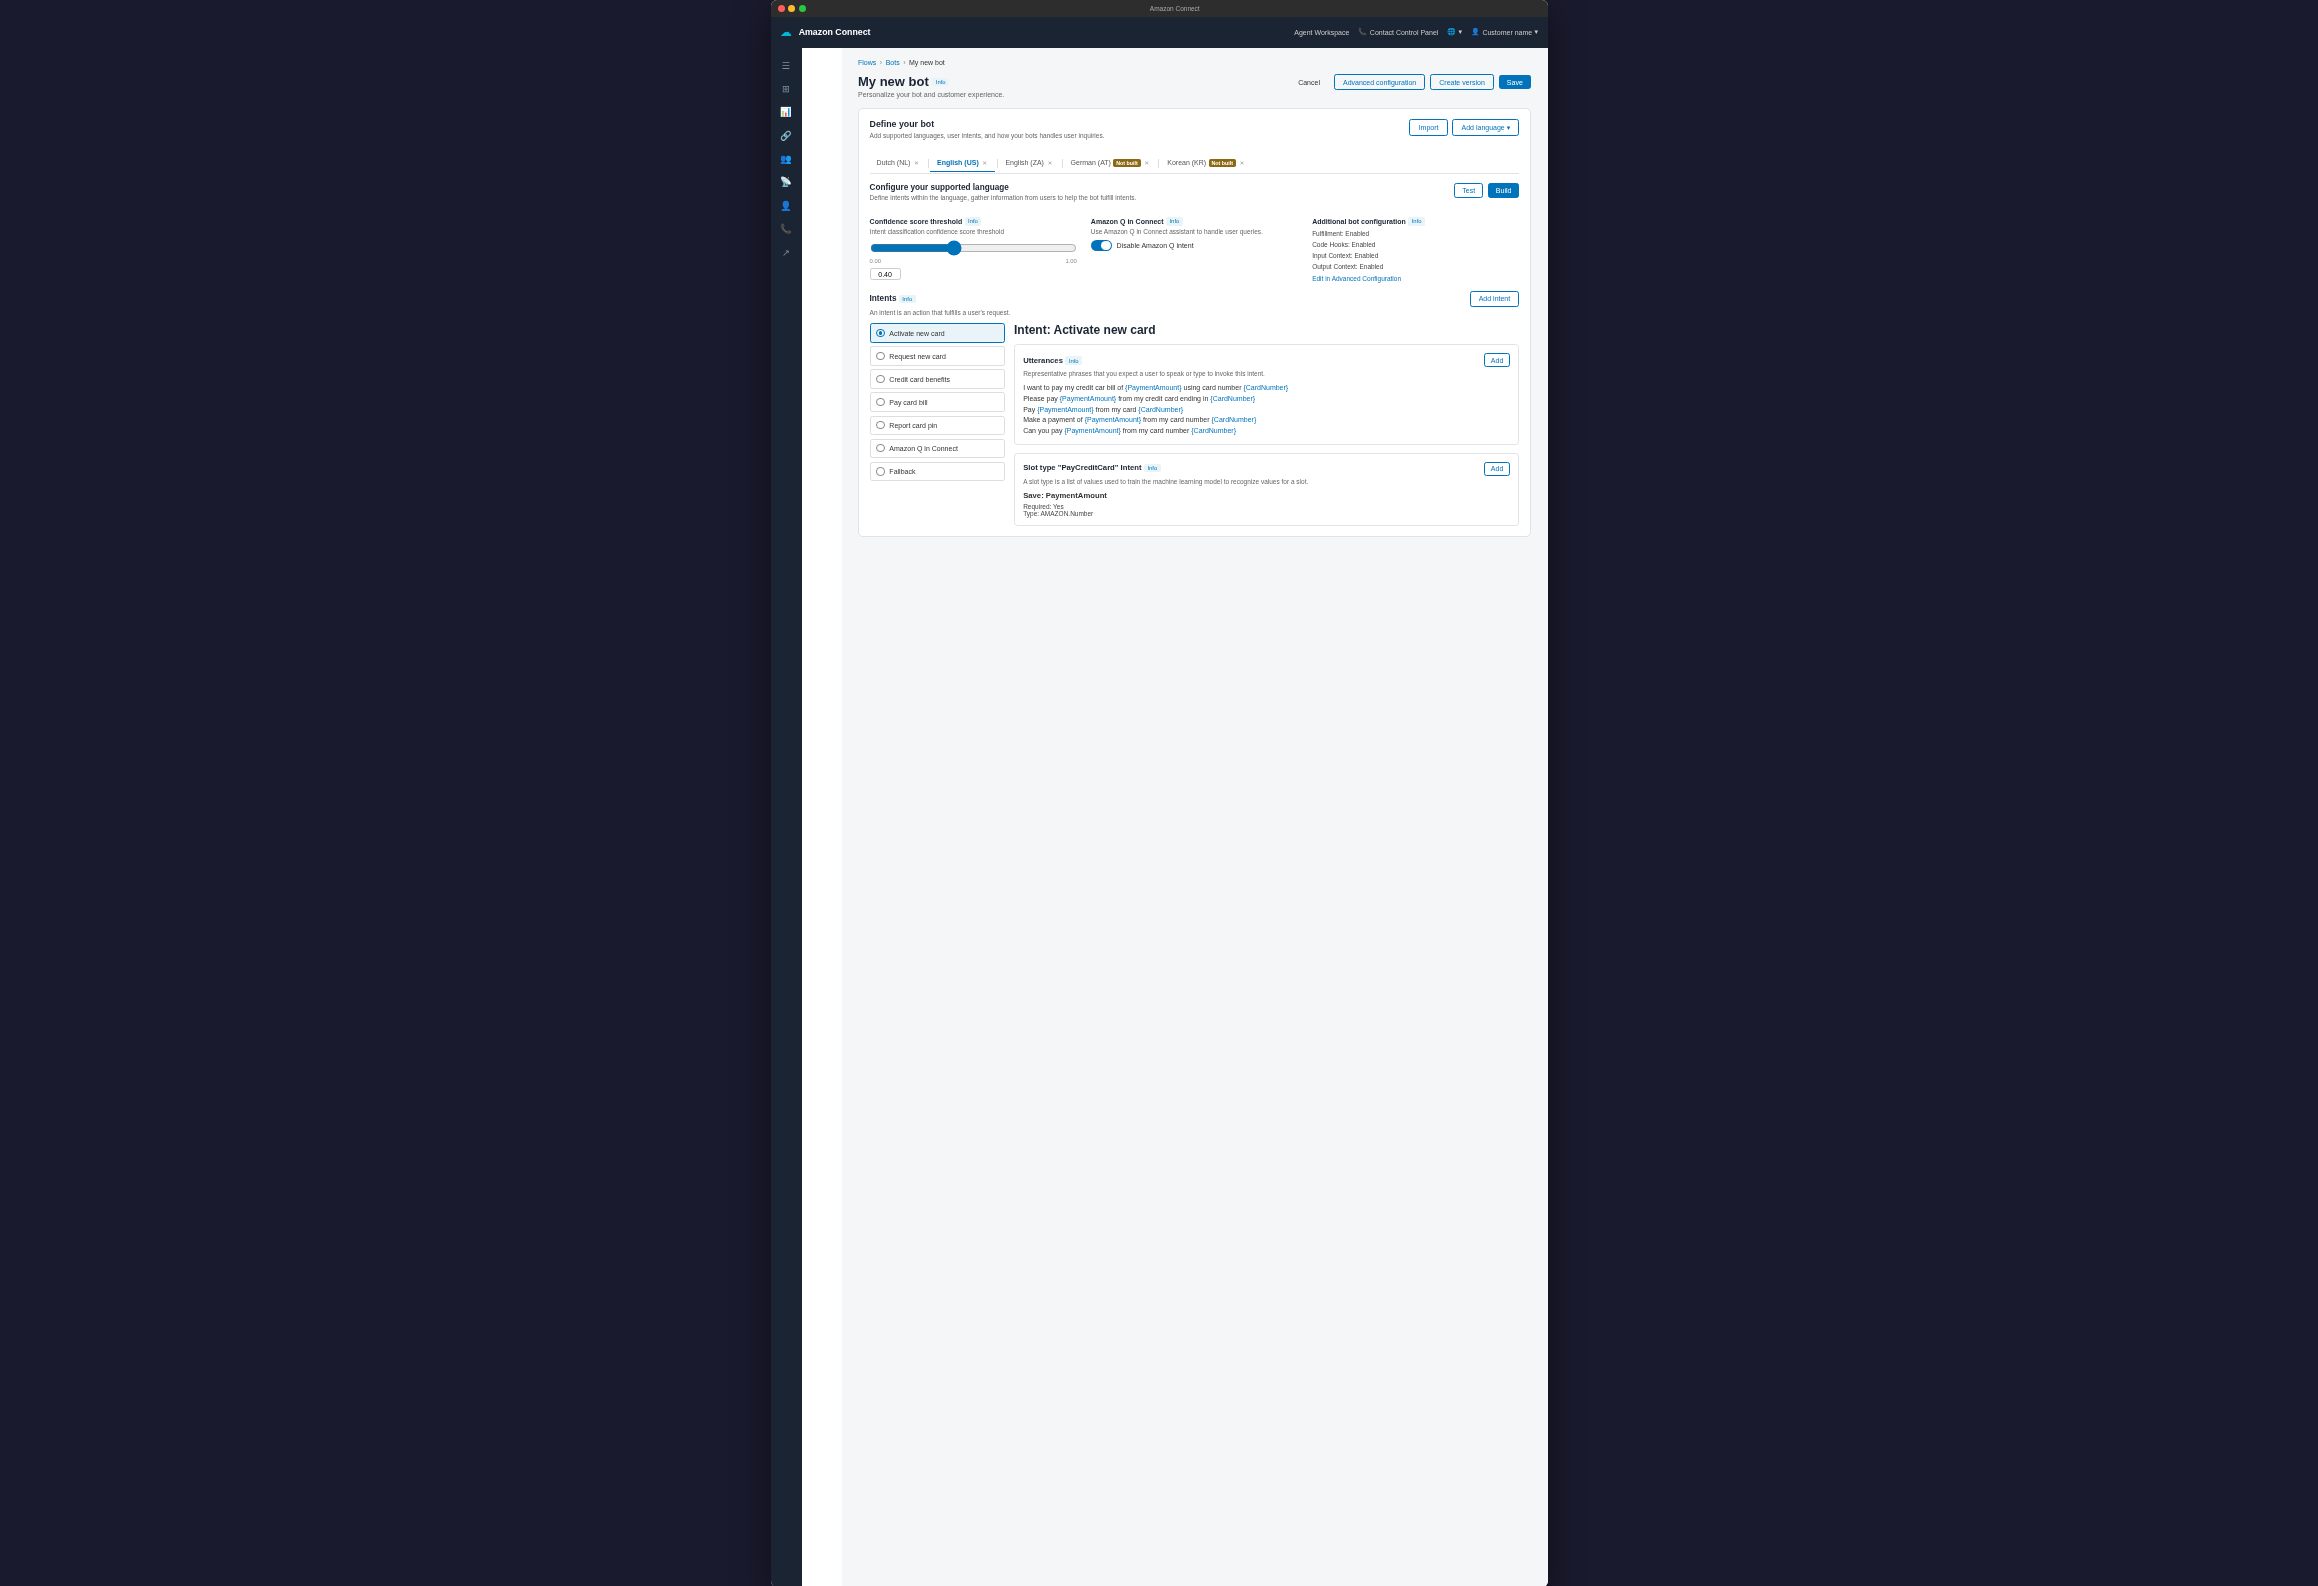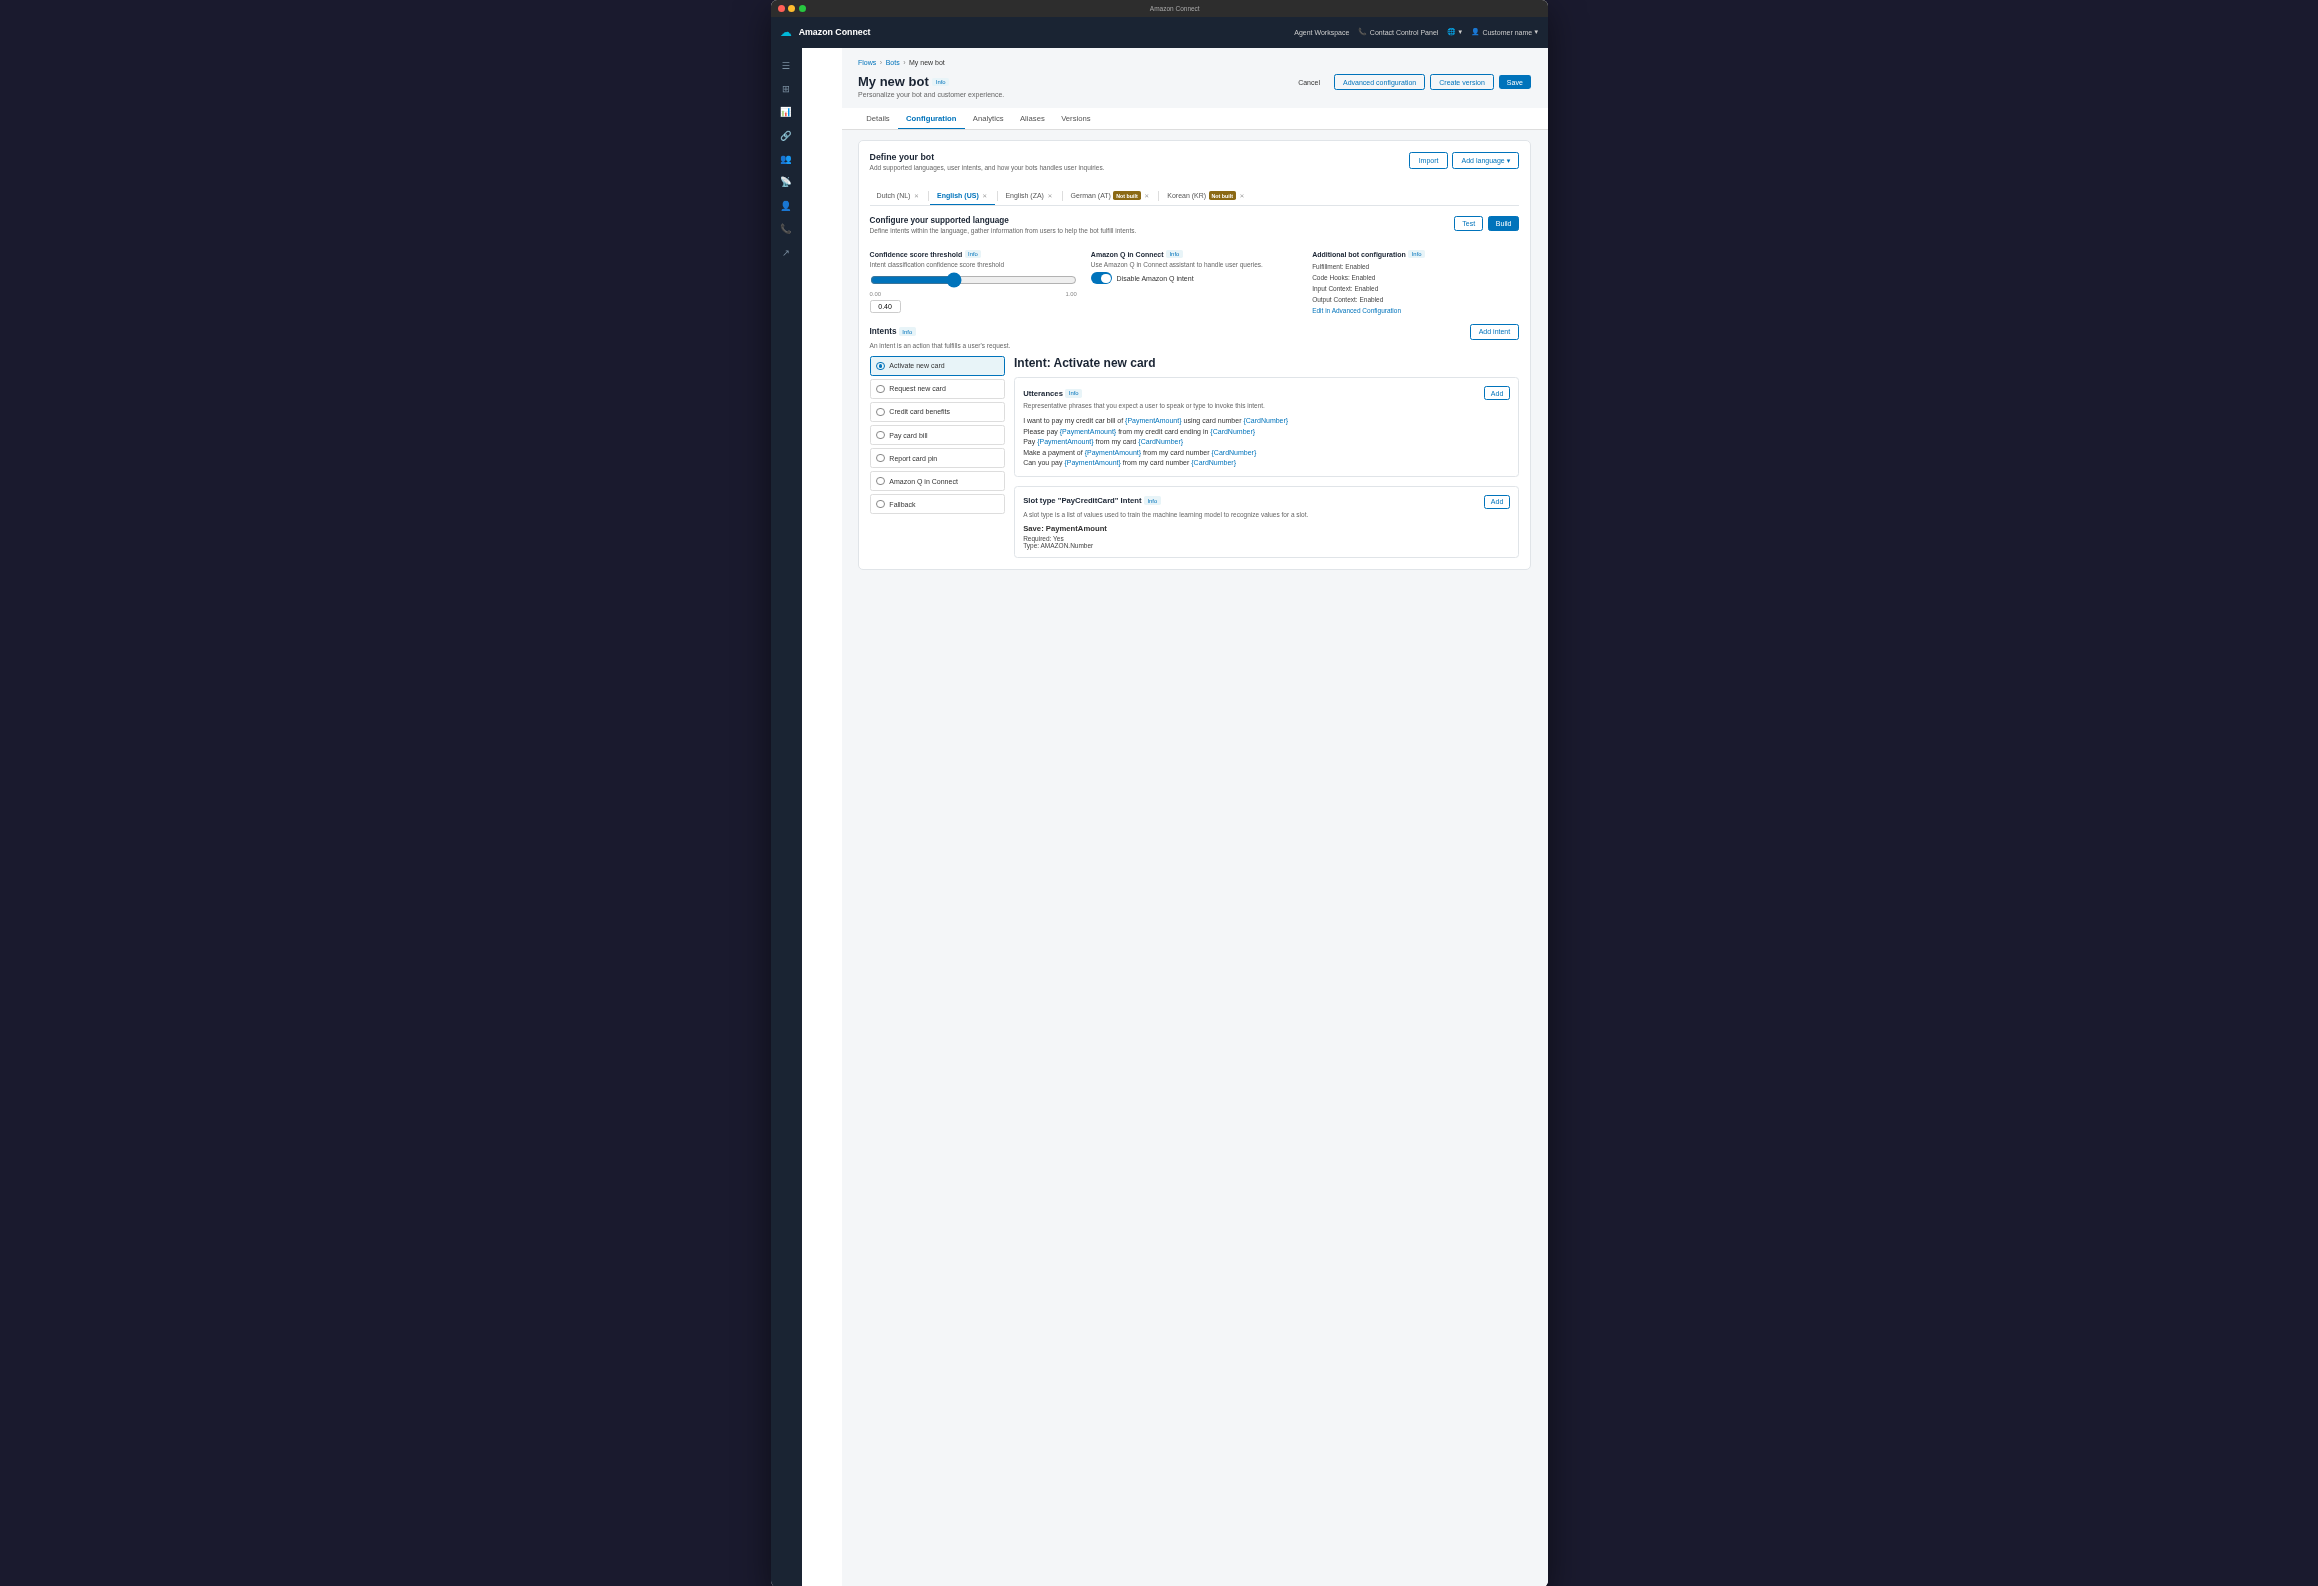--- a/index.html
+++ b/index.html
@@ -150,27 +150,20 @@
             <div class="page-subtitle">Personalize your bot and customer experience.</div>
           </div>
           <div class="header-actions">
             <button class="btn btn-ghost">Cancel</button>
             <button class="btn btn-outline">Advanced configuration</button>
             <button class="btn btn-outline">Create version</button>
             <button class="btn btn-primary">Save</button>
           </div>
         </div>
 
-        <div class="tabs">
-          <div class="tab">Details</div>
-          <div class="tab active">Configuration</div>
-          <div class="tab">Analytics</div>
-          <div class="tab">Aliases</div>
-          <div class="tab">Versions</div>
-        </div>
 
         <div class="card">
           <div style="display:flex;justify-content:space-between;align-items:flex-start;margin-bottom:7px;">
             <div>
               <div class="card-title">Define your bot</div>
               <div class="card-subtitle">Add supported languages, user intents, and how your bots handles user inquiries.</div>
             </div>
             <div style="display:flex;gap:4.7px;">
               <button class="btn btn-outline">Import</button>
               <button class="btn btn-outline">

